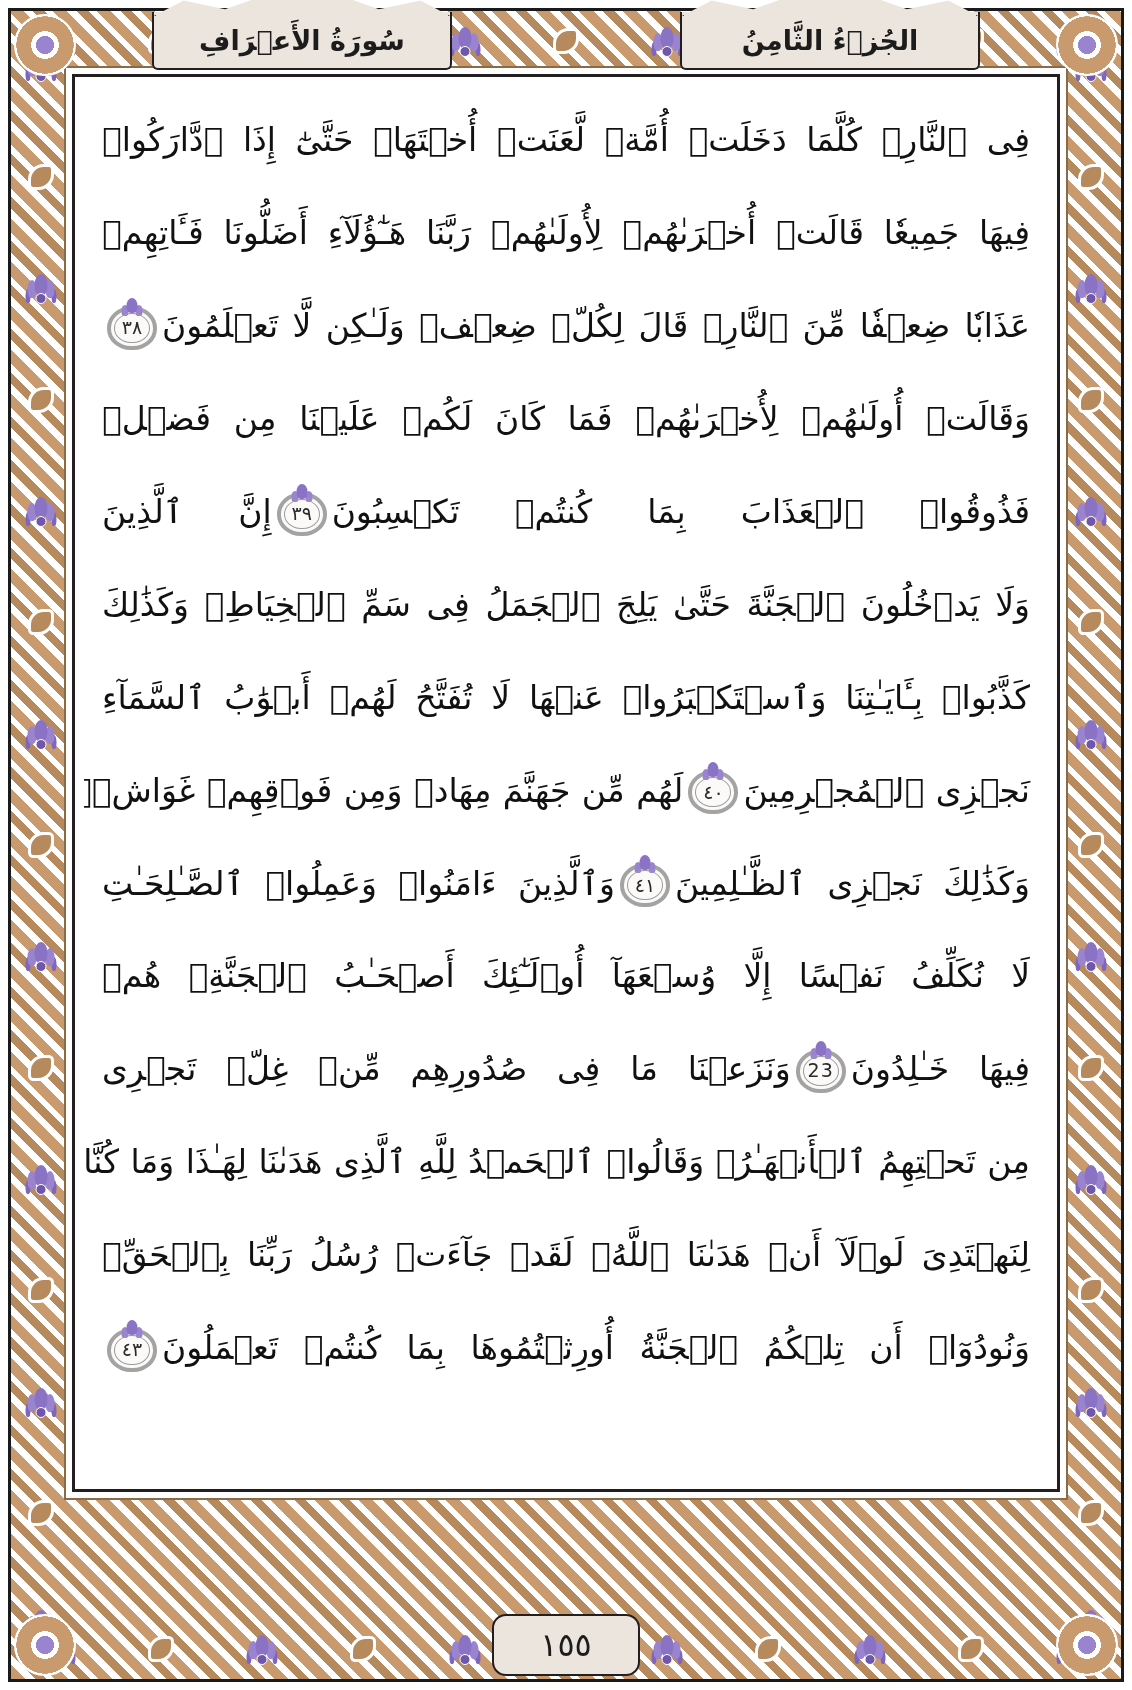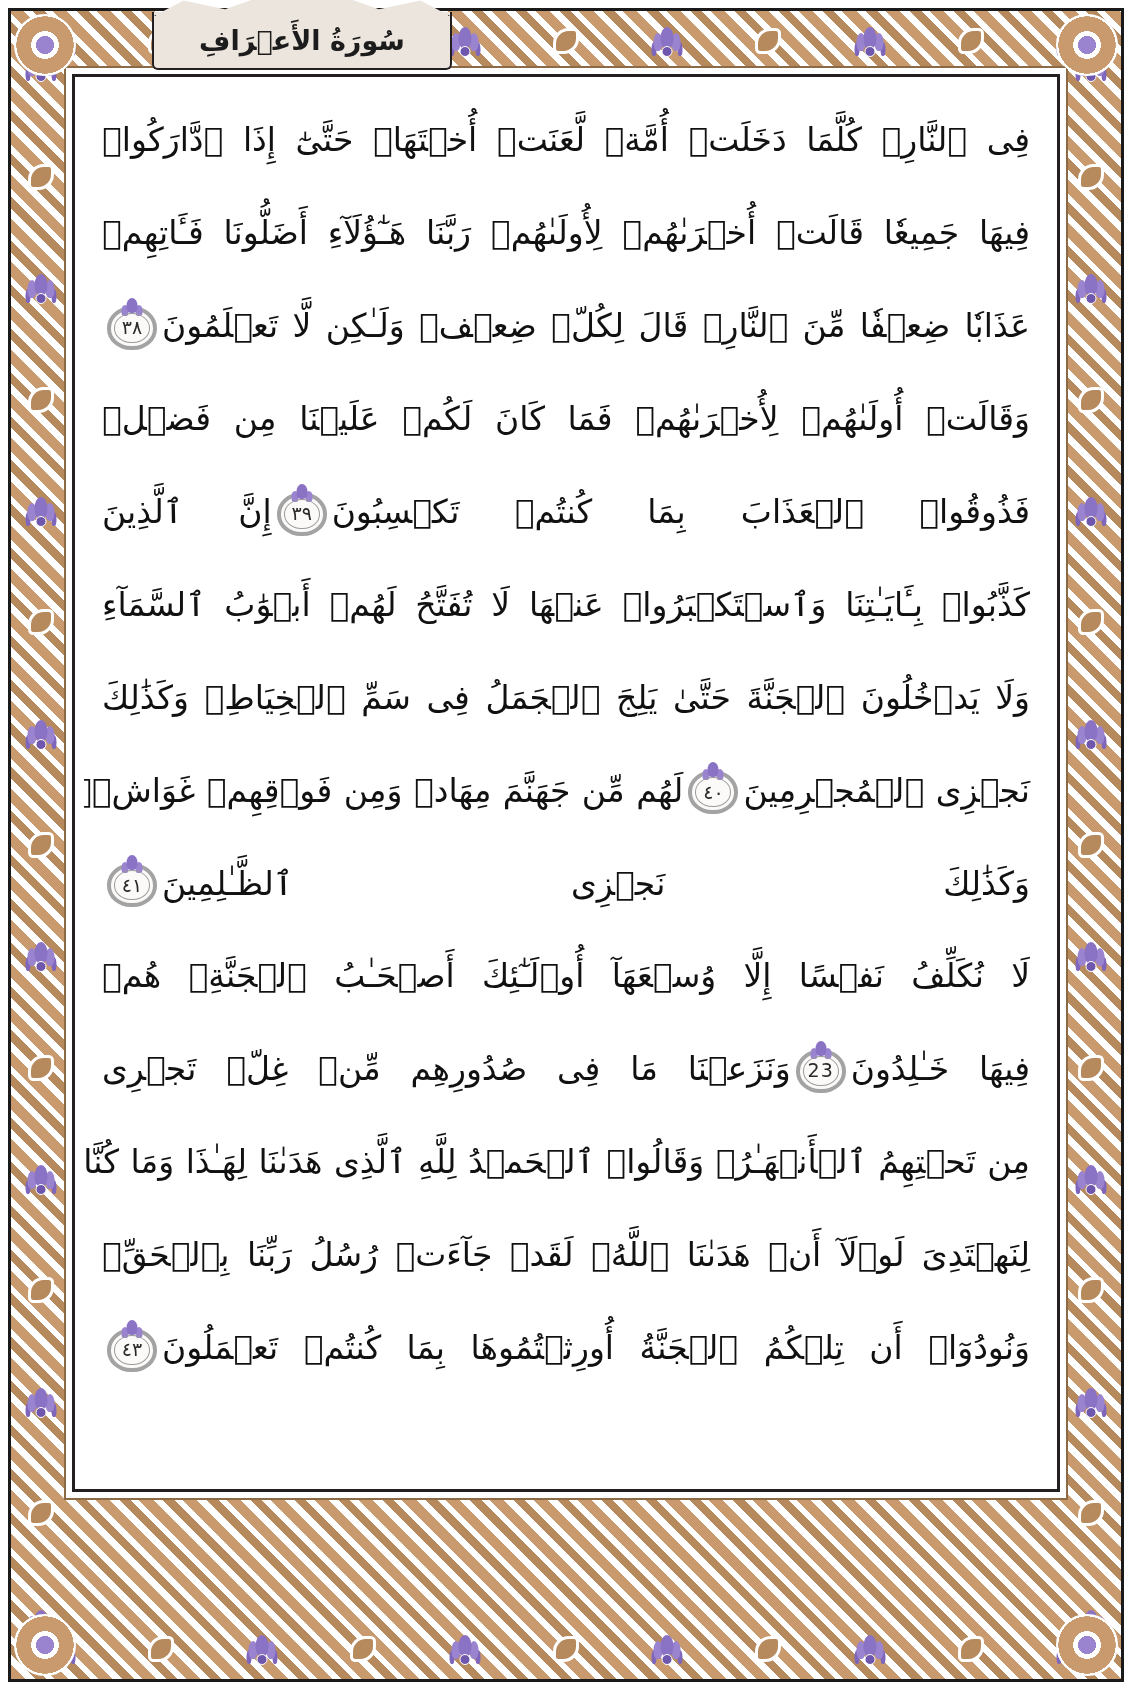--- a/index.html
+++ b/index.html
@@ -317,20 +317,23 @@
 
   <span class="corner-rosette tl"></span>
   <span class="corner-rosette tr"></span>
   <span class="corner-rosette bl"></span>
   <span class="corner-rosette br"></span>
 
   <div class="header-cartouche surah">
     <span class="header-text">سُورَةُ الأَعۡرَافِ</span>
   </div>
 
+  <div class="header-cartouche juz">
+    <span class="header-text">الجُزۡءُ الثَّامِنُ</span>
+  </div>
 
   <div class="frame-inner-mat"></div>
 
   <div class="text-area">
     <div class="ayah-flow" id="ayah-flow">
         <div class="line">
           <span><span>فِى ٱلنَّارِۖ كُلَّمَا دَخَلَتۡ أُمَّةٞ لَّعَنَتۡ أُخۡتَهَاۖ حَتَّىٰٓ إِذَا ٱدَّارَكُوا۟</span></span>
         </div>
         <div class="line">
           <span><span>فِيهَا جَمِيعٗا قَالَتۡ أُخۡرَىٰهُمۡ لِأُولَىٰهُمۡ رَبَّنَا هَـٰٓؤُلَآءِ أَضَلُّونَا فَـَٔاتِهِمۡ</span></span>
@@ -342,34 +345,34 @@
         </div>
         <div class="line">
           <span><span>وَقَالَتۡ أُولَىٰهُمۡ لِأُخۡرَىٰهُمۡ فَمَا كَانَ لَكُمۡ عَلَيۡنَا مِن فَضۡلٖ</span></span>
         </div>
         <div class="line">
           <span><span>فَذُوقُوا۟ ٱلۡعَذَابَ بِمَا كُنتُمۡ تَكۡسِبُونَ</span><span class="ayah-marker">
               <span class="num">٣٩</span>
             </span><span>إِنَّ ٱلَّذِينَ</span></span>
         </div>
         <div class="line">
+          <span><span>وَلَا يَدۡخُلُونَ ٱلۡجَنَّةَ حَتَّىٰ يَلِجَ ٱلۡجَمَلُ فِى سَمِّ ٱلۡخِيَاطِۚ وَكَذَٰلِكَ</span></span>
+        </div>
+        <div class="line">
           <span><span>كَذَّبُوا۟ بِـَٔايَـٰتِنَا وَٱسۡتَكۡبَرُوا۟ عَنۡهَا لَا تُفَتَّحُ لَهُمۡ أَبۡوَٰبُ ٱلسَّمَآءِ</span></span>
-        </div>
-        <div class="line">
-          <span><span>وَلَا يَدۡخُلُونَ ٱلۡجَنَّةَ حَتَّىٰ يَلِجَ ٱلۡجَمَلُ فِى سَمِّ ٱلۡخِيَاطِۚ وَكَذَٰلِكَ</span></span>
         </div>
         <div class="line">
           <span><span>نَجۡزِى ٱلۡمُجۡرِمِينَ</span><span class="ayah-marker">
               <span class="num">٤٠</span>
             </span><span>لَهُم مِّن جَهَنَّمَ مِهَادٞ وَمِن فَوۡقِهِمۡ غَوَاشٖۚ</span></span>
         </div>
         <div class="line">
           <span><span>وَكَذَٰلِكَ نَجۡزِى ٱلظَّـٰلِمِينَ</span><span class="ayah-marker">
               <span class="num">٤١</span>
-            </span></span>
+            </span><span>وَٱلَّذِينَ ءَامَنُوا۟ وَعَمِلُوا۟ ٱلصَّـٰلِحَـٰتِ</span></span>
         </div>
         <div class="line">
           <span><span>لَا نُكَلِّفُ نَفۡسًا إِلَّا وُسۡعَهَآ أُو۟لَـٰٓئِكَ أَصۡحَـٰبُ ٱلۡجَنَّةِۖ هُمۡ</span></span>
         </div>
         <div class="line">
           <span><span>فِيهَا خَـٰلِدُونَ</span><span class="ayah-marker">
               <span class="num">23</span>
             </span><span>وَنَزَعۡنَا مَا فِى صُدُورِهِم مِّنۡ غِلّٖ تَجۡرِى</span></span>
         </div>
         <div class="line">
@@ -379,14 +382,17 @@
           <span><span>لِنَهۡتَدِىَ لَوۡلَآ أَنۡ هَدَىٰنَا ٱللَّهُۖ لَقَدۡ جَآءَتۡ رُسُلُ رَبِّنَا بِٱلۡحَقِّۖ</span></span>
         </div>
         <div class="line">
           <span><span>وَنُودُوٓا۟ أَن تِلۡكُمُ ٱلۡجَنَّةُ أُورِثۡتُمُوهَا بِمَا كُنتُمۡ تَعۡمَلُونَ</span><span class="ayah-marker">
               <span class="num">٤٣</span>
             </span></span>
         </div>
       </div>
   </div>
 
+  <div class="page-number-medallion">
+    <span class="page-number">١٥٥</span>
+  </div>
 
 </div>
 
 </body></html>

